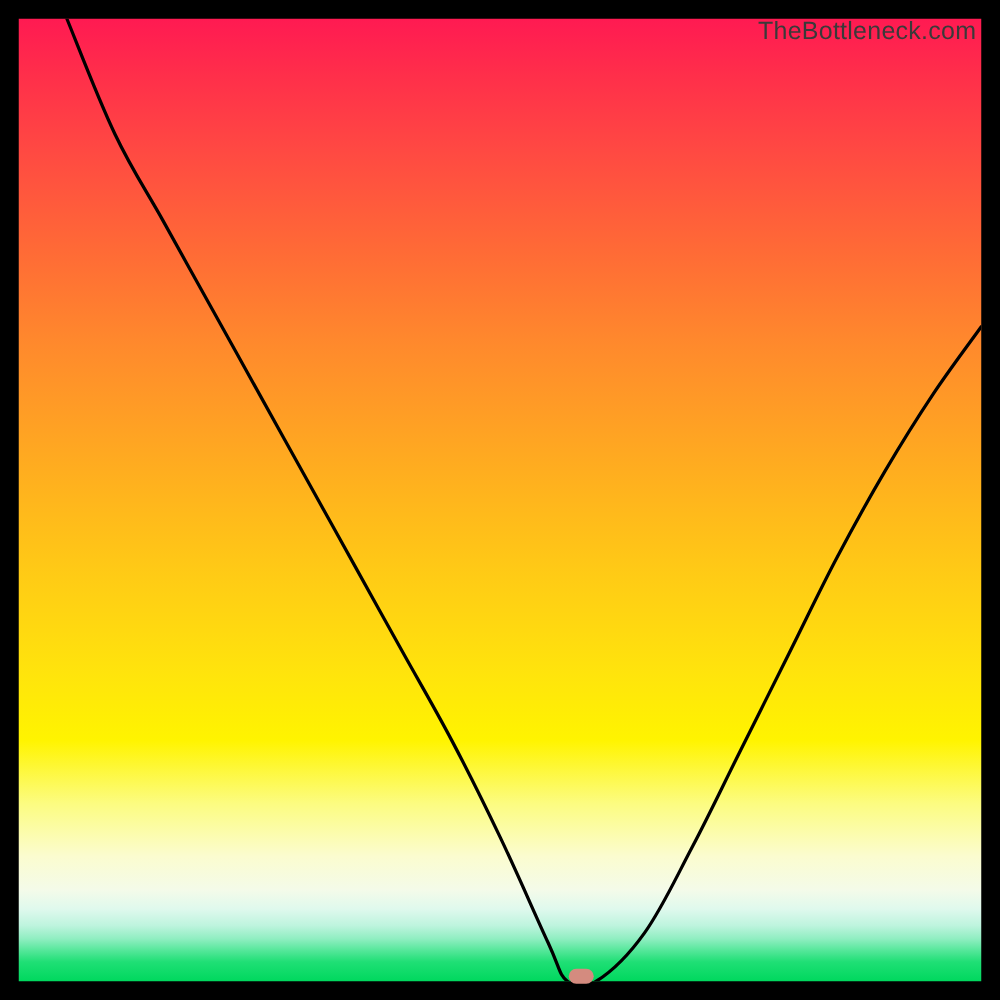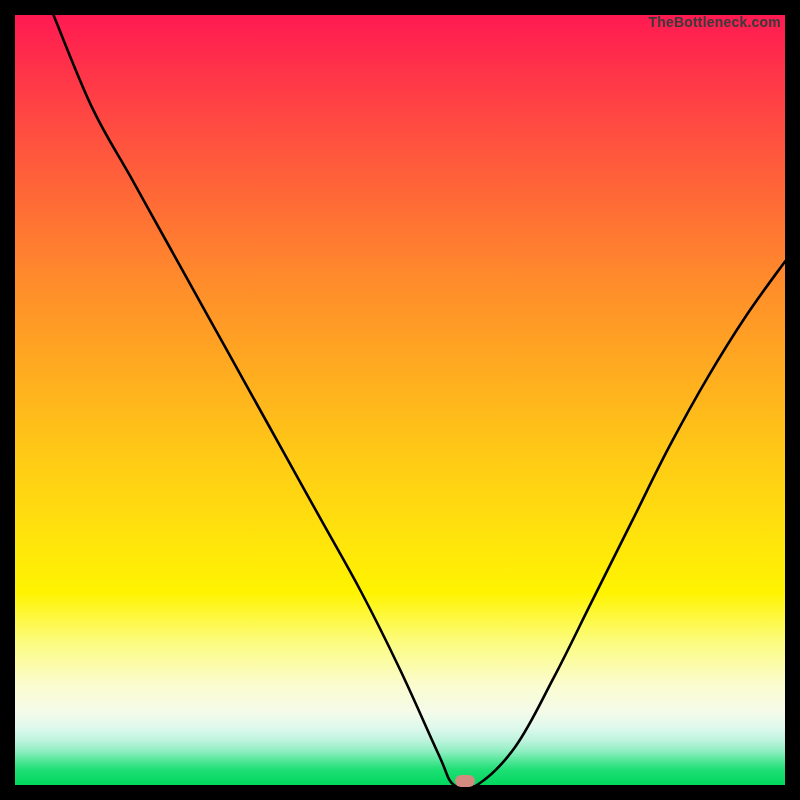--- a/index.html
+++ b/index.html
@@ -44,22 +44,22 @@
       #55e79a 96.8%,
       #1fdf75 98%,
       #00d85e 100%
     );
   }
   .watermark {
     position: absolute;
     top: -1px;
     right: 4px;
     color: #3a3a3a;
-    font-size: 14px;
-    font-weight: 700;
+    font-size: 20px;
+    font-weight: 400;
     letter-spacing: 0.2px;
   }
   .curve-svg {
     position: absolute;
     left: 0;
     top: 0;
     width: 770px;
     height: 770px;
   }
   .marker {

